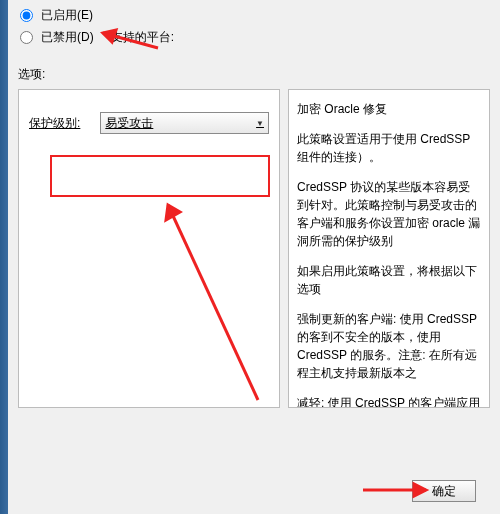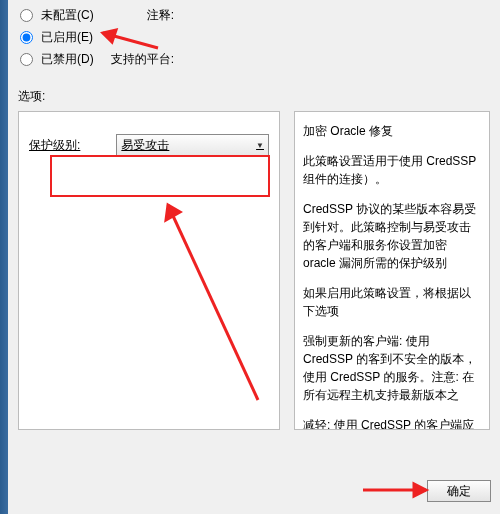--- a/index.html
+++ b/index.html
@@ -59,44 +59,43 @@
     padding: 6px 10px 0 10px;
     gap: 8px;
     height: 325px;
   }
   .left-pane, .right-pane {
     border: 1px solid #bcbcbc;
     background: #fff;
     overflow: hidden;
   }
   .left-pane { width: 262px; padding: 22px 10px; position: relative; }
-  .right-pane { flex: 1; padding: 10px 8px; overflow-y: hidden; margin-left: 6px; }
+  .right-pane { flex: 1; padding: 10px 8px; overflow-y: hidden; }
 
   .protect-row { display: flex; align-items: center; gap: 20px; text-decoration: underline; }
   .dropdown {
     flex: 1;
     height: 22px;
     border: 1px solid #8a8a8a;
     background: linear-gradient(#fdfdfd,#e8e8e8);
     padding: 0 4px;
     display: flex;
     align-items: center;
     justify-content: space-between;
     cursor: pointer;
-    margin-left: 16px;
   }
   .dropdown .chev {
     font-size: 8px;
     color: #333;
   }
   .help-text p { margin: 0 0 12px 0; line-height: 18px; }
 
   .button-bar {
     position: absolute;
-    right: 9px;
+    right: 24px;
     bottom: 12px;
     display: flex;
     gap: 10px;
     align-items: center;
   }
   .win-btn {
     min-width: 64px;
     height: 22px;
     border: 1px solid #888;
     background: linear-gradient(#fdfdfd,#e4e4e4);
@@ -115,28 +114,20 @@
   svg.arrow line, svg.arrow polygon { stroke: #e22; fill: #e22; stroke-width: 3; }
 </style>
 </head>
 <body>
 
 <div class="left-edge"></div>
 
 <div class="content">
 
   <div class="top-section">
-    <div class="row">
-      <div class="radio-col">
-        <input type="radio" name="cfg" style="">
-        <span>未配置(C)</span>
-      </div>
-      <div class="label-col">注释:</div>
-      <div class="comment-field"></div>
-    </div>
     <div class="row">
       <div class="radio-col">
         <input type="radio" name="cfg" checked="" style="">
         <span>已启用(E)</span>
       </div>
     </div>
     <div class="row">
       <div class="radio-col">
         <input type="radio" name="cfg" style="">
         <span>已禁用(D)</span>

